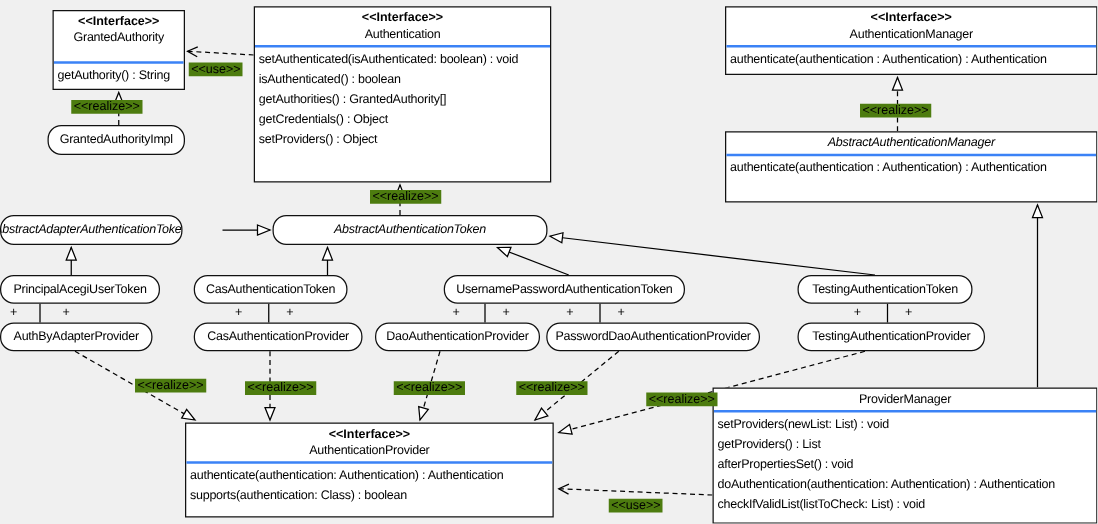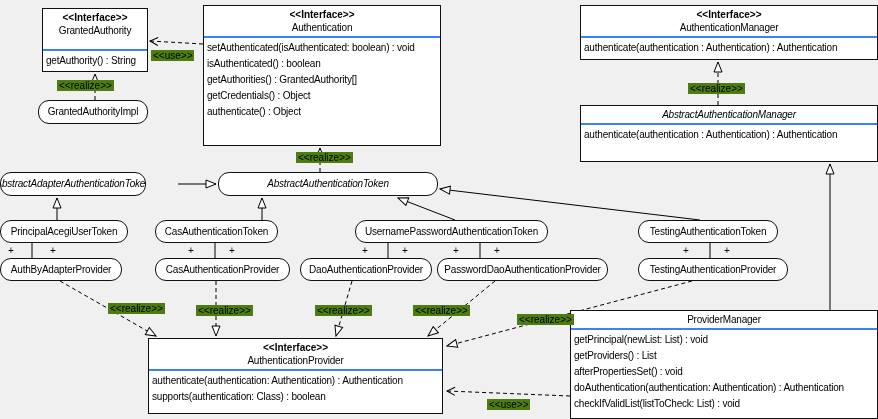--- a/index.html
+++ b/index.html
@@ -80,21 +80,21 @@
   <div class="uml-class" style="left:203px;top:5px;width:238px;height:141px">
     <div class="uml-header">
       <div class="uml-stereotype">&lt;&lt;Interface&gt;&gt;</div>
       <div class="uml-name">Authentication</div>
     </div>
     <div class="uml-methods">
       <div class="uml-method">setAuthenticated(isAuthenticated: boolean) : void</div>
       <div class="uml-method">isAuthenticated() : boolean</div>
       <div class="uml-method">getAuthorities() : GrantedAuthority[]</div>
       <div class="uml-method">getCredentials() : Object</div>
-      <div class="uml-method">authenticate() : Object</div>
+      <div class="uml-method">setProviders() : Object</div>
     </div>
   </div>
 
   <div class="uml-class" style="left:580px;top:5px;width:298px;height:55px">
     <div class="uml-header">
       <div class="uml-stereotype">&lt;&lt;Interface&gt;&gt;</div>
       <div class="uml-name">AuthenticationManager</div>
     </div>
     <div class="uml-methods">
       <div class="uml-method">authenticate(authentication : Authentication) : Authentication</div>
@@ -156,21 +156,21 @@
       <div class="uml-method">authenticate(authentication: Authentication) : Authentication</div>
       <div class="uml-method">supports(authentication: Class) : boolean</div>
     </div>
   </div>
 
   <div class="uml-class" style="left:570px;top:310px;width:308px;height:109px">
     <div class="uml-header">
       <div class="uml-name">ProviderManager</div>
     </div>
     <div class="uml-methods">
-      <div class="uml-method">getPrincipal(newList: List) : void</div>
+      <div class="uml-method">setProviders(newList: List) : void</div>
       <div class="uml-method">getProviders() : List</div>
       <div class="uml-method">afterPropertiesSet() : void</div>
       <div class="uml-method">doAuthentication(authentication: Authentication) : Authentication</div>
       <div class="uml-method">checkIfValidList(listToCheck: List) : void</div>
     </div>
   </div>
 
   <span class="edge-label" style="left:57px;top:80px">&lt;&lt;realize&gt;&gt;</span>
   <span class="edge-label" style="left:151px;top:50px">&lt;&lt;use&gt;&gt;</span>
   <span class="edge-label" style="left:688px;top:83px">&lt;&lt;realize&gt;&gt;</span>

